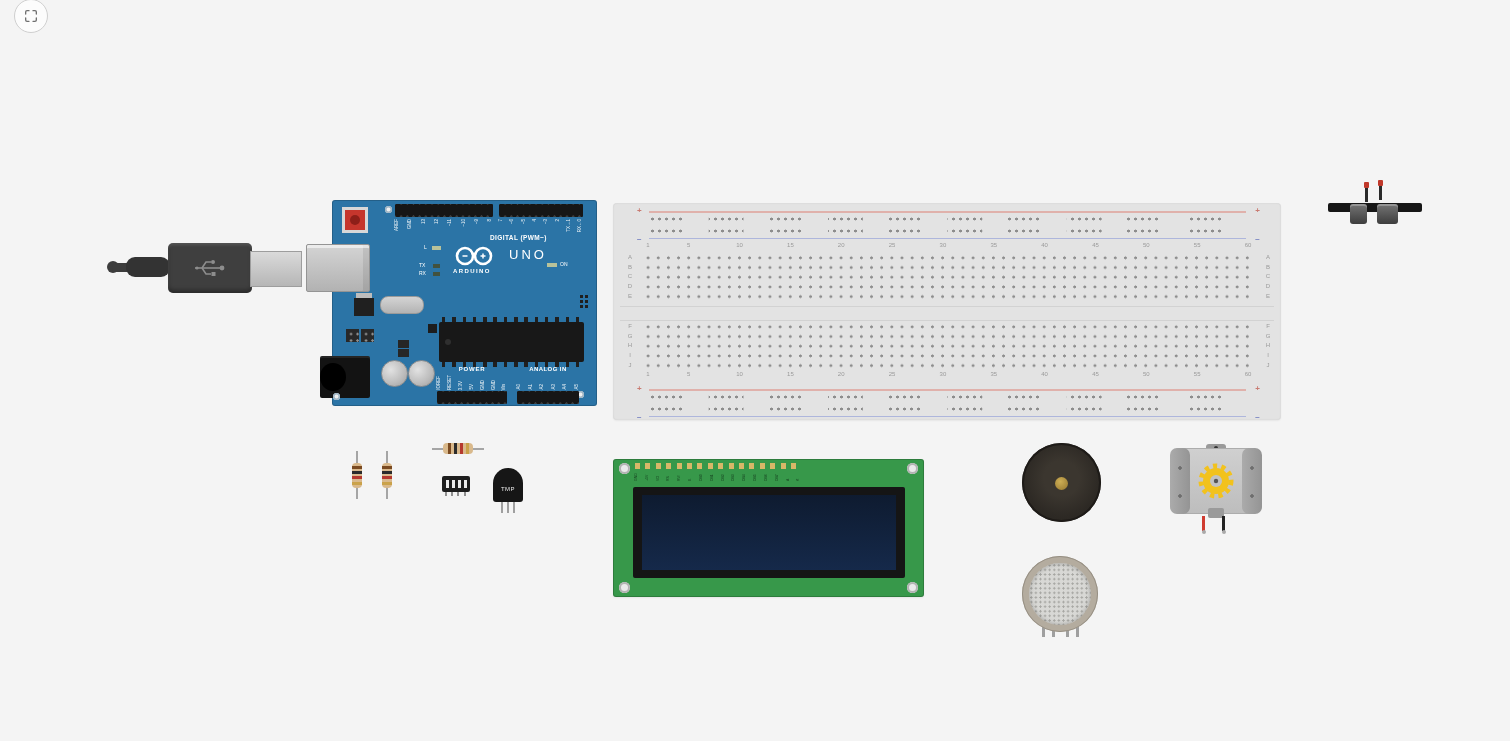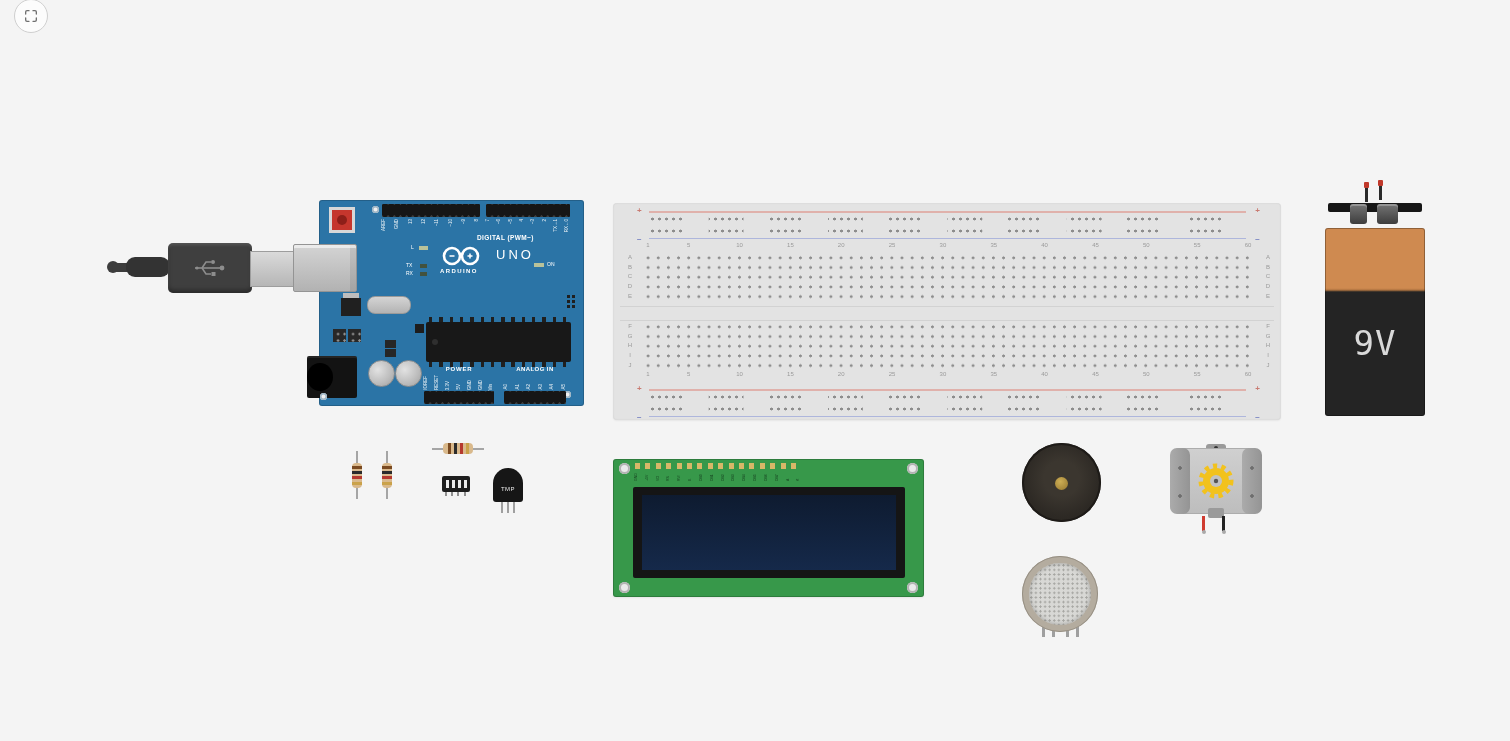--- a/index.html
+++ b/index.html
@@ -16,21 +16,21 @@
   .cable-tip{left:107px;top:261px;width:12px;height:12px;background:#3c3c3c;border-radius:50%;}
   .cable-line{left:112px;top:263px;width:60px;height:9px;background:#3c3c3c;border-radius:4px;}
   .cable-ferrite{left:126px;top:257px;width:44px;height:20px;background:#333;border-radius:9px;}
   .usb-body{left:168px;top:243px;width:84px;height:50px;background:#3f3f3f;border-radius:5px;
             box-shadow:inset 0 2px 3px rgba(255,255,255,.12), inset 0 -3px 4px rgba(0,0,0,.35);
             display:flex;align-items:center;justify-content:center;}
   .usb-metal{left:250px;top:251px;width:50px;height:34px;background:linear-gradient(#dadada,#b6b6b6);
              border:1px solid #9d9d9d;}
 
   
-  .arduino{left:319px;top:200px;width:265px;height:206px;}
+  .arduino{left:332px;top:200px;width:265px;height:206px;}
   .ard-board{position:absolute;inset:0;background:#2b74a6;border-radius:3px;
              box-shadow:inset 0 0 0 1px rgba(0,0,0,.18);}
   .ard-usb{left:-26px;top:44px;width:62px;height:46px;background:linear-gradient(#d4d4d4,#b2b2b2);
            border:1px solid #949494;border-radius:2px;box-shadow:inset 0 3px 0 rgba(255,255,255,.55), inset -6px 0 0 rgba(0,0,0,.08);}
   .ard-reset{left:10px;top:7px;width:26px;height:26px;background:#d8d8d8;}
   .ard-reset-sq{position:absolute;inset:3px;background:#c5362d;}
   .ard-reset-dot{position:absolute;left:8px;top:8px;width:10px;height:10px;border-radius:50%;background:#8d1f19;}
   .ard-hole{width:7px;height:7px;border-radius:50%;background:#f0f0f0;box-shadow:inset 0 0 0 1.5px #9db4c4;}
   .ard-hdr{height:13px;background-color:#161616;border-radius:1px;
            background-image:radial-gradient(circle,#3e3e3e 1px,rgba(0,0,0,0) 1.4px);
@@ -389,23 +389,20 @@
       <span class="mk m r">−</span>
     </div>
   </div>
 
   <div class="abs batt">
     <div class="batt-stub st1"></div>
     <div class="batt-stub st2"></div>
     <div class="abs batt-plate"></div>
     <div class="abs batt-term tm1"></div>
     <div class="abs batt-term tm2"></div>
-    <div class="abs batt-body">
-      <div class="batt-label">9V</div>
-    </div>
   </div>
 
   <div class="abs resv" style="left:351px;top:451px;">
     <div class="resv-body">
       <div class="vband vb1 c-brown"></div>
       <div class="vband vb2 c-black"></div>
       <div class="vband vb3 c-red"></div>
       <div class="vband vb4 c-gold"></div>
     </div>
   </div>

